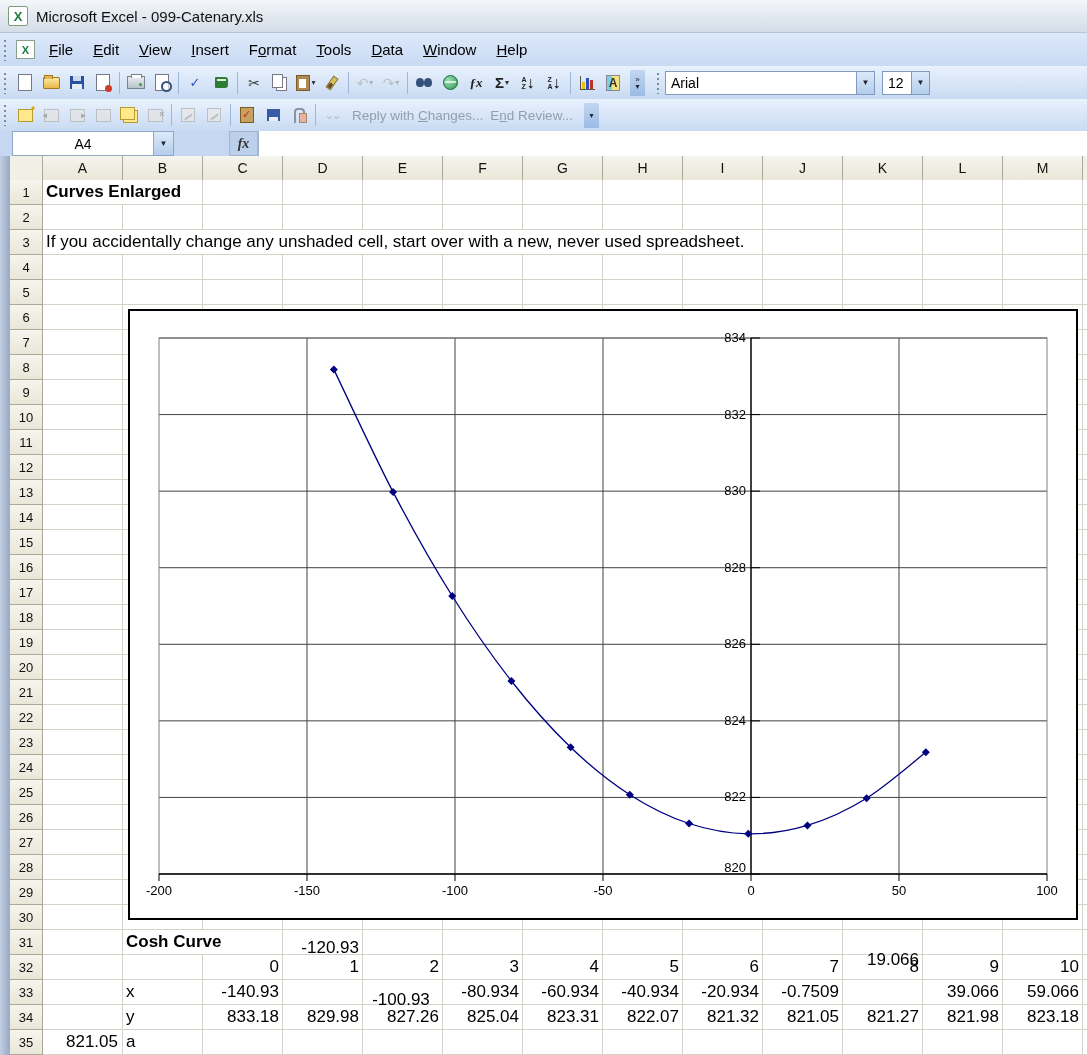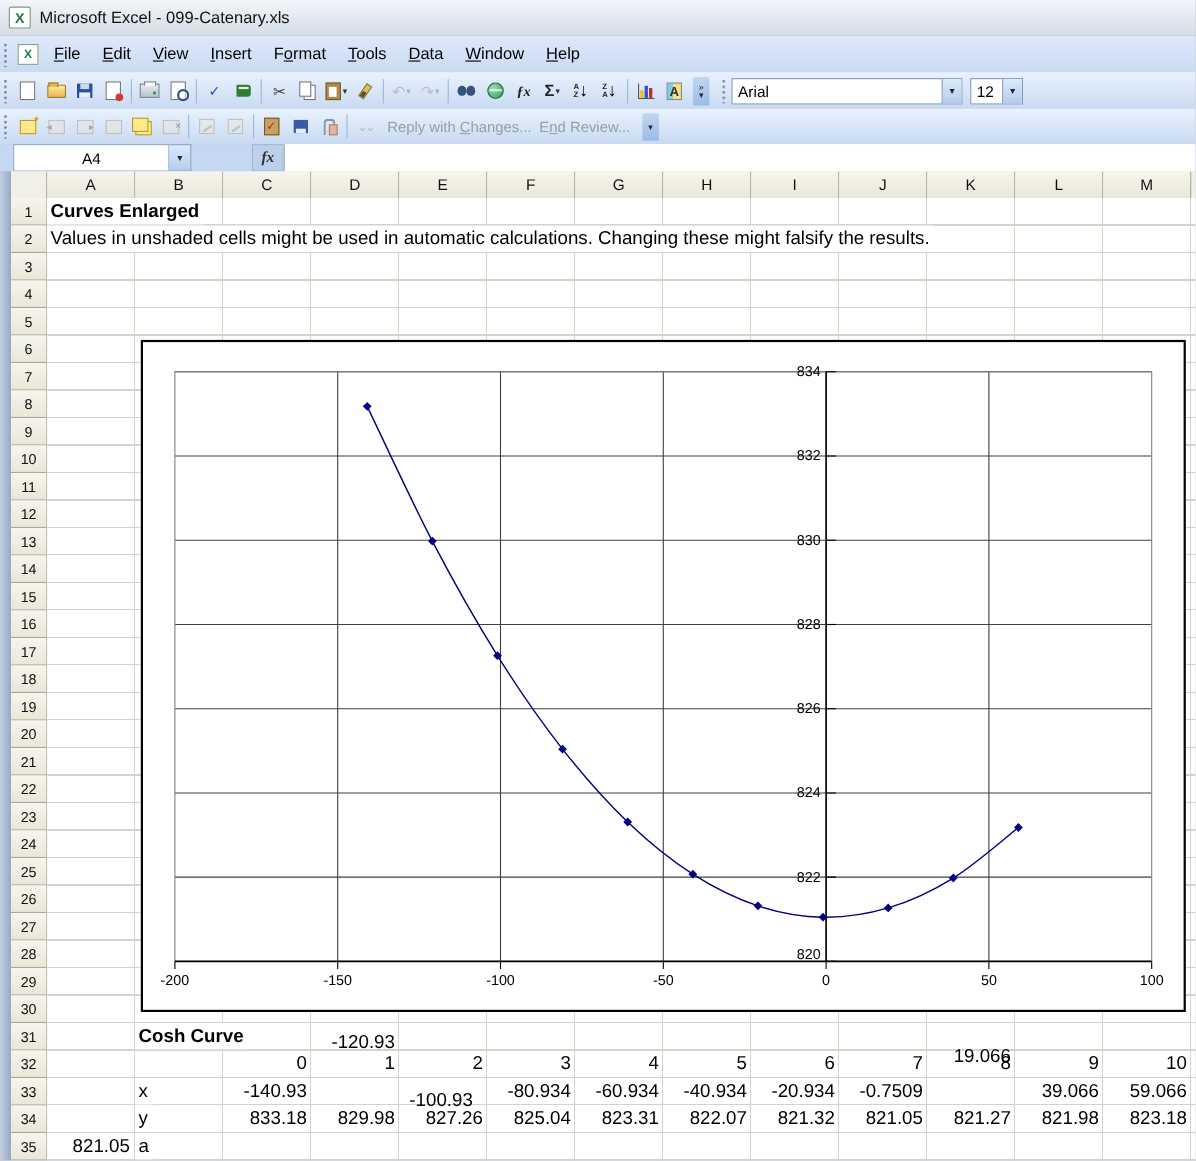--- a/index.html
+++ b/index.html
@@ -373,21 +373,21 @@
             <path d="M440.63536 432.2742857142878 L444.63536 436.2742857142878 L440.63536 440.2742857142878 L436.63536 436.2742857142878 Z" fill="#000080"></path>
             <path d="M499.83536000000004 479.7485714285695 L503.83536000000004 483.7485714285695 L499.83536000000004 487.7485714285695 L495.83536000000004 483.7485714285695 Z" fill="#000080"></path>
             <path d="M559.03536 508.4628571428552 L563.03536 512.4628571428552 L559.03536 516.4628571428552 L555.03536 512.4628571428552 Z" fill="#000080"></path>
             <path d="M618.2341759999999 518.8000000000018 L622.2341759999999 522.8000000000018 L618.2341759999999 526.8000000000018 L614.2341759999999 522.8000000000018 Z" fill="#000080"></path>
             <path d="M677.43536 510.37714285714355 L681.43536 514.3771428571436 L677.43536 518.3771428571436 L673.43536 514.3771428571436 Z" fill="#000080"></path>
             <path d="M736.63536 483.194285714285 L740.63536 487.194285714285 L736.63536 491.194285714285 L732.63536 487.194285714285 Z" fill="#000080"></path>
             <path d="M795.83536 437.2514285714305 L799.83536 441.2514285714305 L795.83536 445.2514285714305 L791.83536 441.2514285714305 Z" fill="#000080"></path>
           </svg>
       </div>
     <div class="celltext bold" style="left: 0px; top: 0px;">Curves Enlarged</div>
-        <div class="celltext" style="left: 0px; top: 25px;">Values in unshaded cells might be used in automatic calculations. Changing these might falsify the results.</div>
+        <div class="celltext" style="left: 0px; top: 50px;">If you accidentally change any unshaded cell, start over with a new, never used spreadsheet.</div>
         <div class="celltext bold" style="left: 80px; top: 750px;">Cosh Curve</div>
         <div class="celltext" style="left: 80px; top: 800px;">x</div>
         <div class="celltext" style="left: 80px; top: 825px;">y</div>
         <div class="celltext" style="left: 0px; top: 850px; width: 72px; text-align: right; background: transparent;">821.05</div>
         <div class="celltext" style="left: 80px; top: 850px;">a</div>
         <div class="cellnum" style="left: 160px; top: 775px;">0</div>
         <div class="cellnum" style="left: 240px; top: 775px;">1</div>
         <div class="cellnum" style="left: 320px; top: 775px;">2</div>
         <div class="cellnum" style="left: 400px; top: 775px;">3</div>
         <div class="cellnum" style="left: 480px; top: 775px;">4</div>

